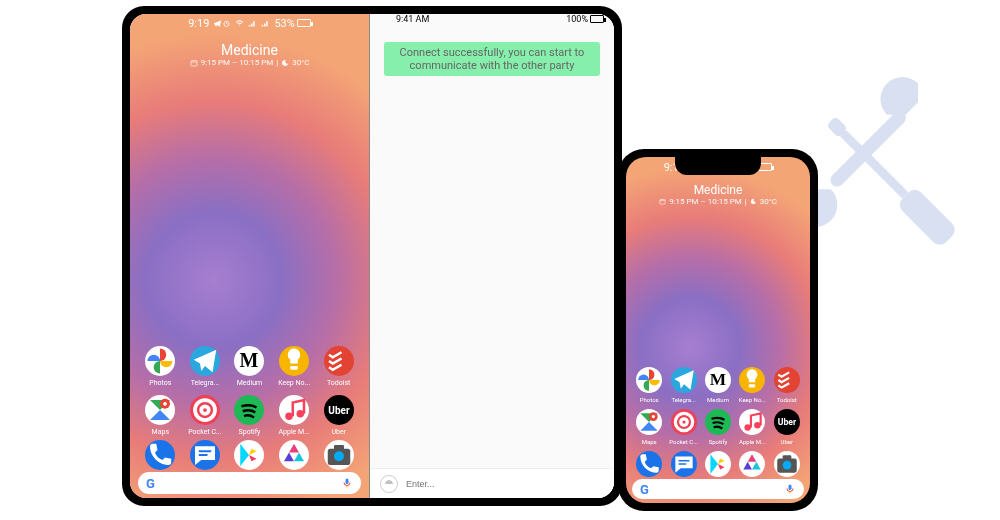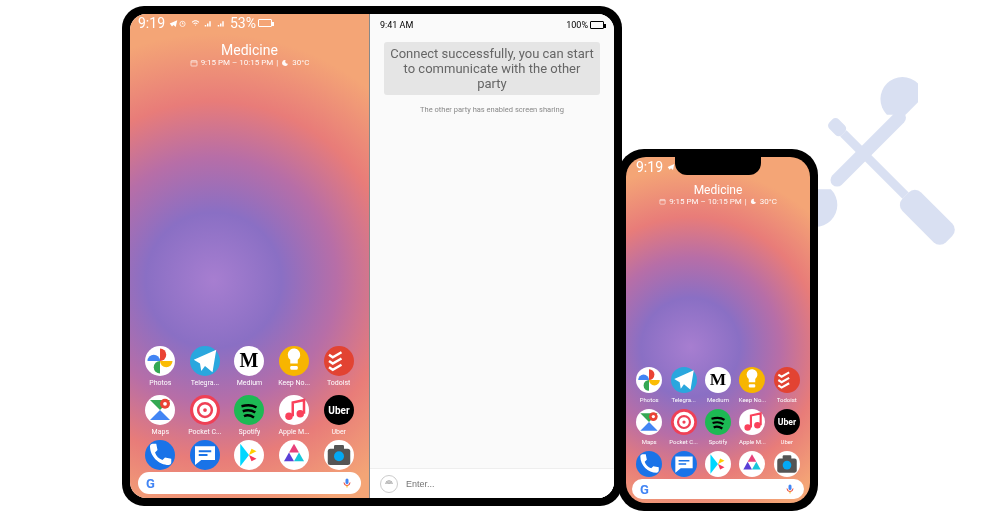--- a/index.html
+++ b/index.html
@@ -37,22 +37,22 @@
     display: flex; flex-direction: column;
   }
   
   .android {
     width: 100%; height: 100%;
     background: radial-gradient(circle at 35% 55%, #a77ed0 0%, #8a6fc4 22%, #b76ea7 40%, #e87c79 58%, #f4a576 80%);
     position: relative;
     display: flex; flex-direction: column;
   }
   .status-bar {
-    height: 18px; display: flex; justify-content: flex-start;
-    align-items: center; padding: 0 8px; color: #fff; font-size: 14px;
+    height: 18px; display: flex; justify-content: center;
+    align-items: center; padding: 0 8px; color: #fff; font-size: 11px;
   }
   .status-left, .status-right { display: flex; align-items: center; gap: 4px; }
   .status-right svg { width: 9px; height: 9px; }
   .header-widget { text-align: center; color: #fff; margin-top: 10px; }
   .header-widget .title { font-size: 14px; font-weight: 400; }
   .header-widget .sub { font-size: 8px; opacity: .95; display:flex; justify-content:center; align-items:center; gap:3px; }
   .grid {
     position: absolute; bottom: 62px; left: 0; right: 0;
     display: grid; grid-template-columns: repeat(5, 1fr);
     gap: 8px 0; padding: 0 8px;
@@ -71,28 +71,28 @@
     position: absolute; bottom: 4px; left: 8px; right: 8px;
     height: 22px; background: #fff; border-radius: 14px;
     display: flex; align-items: center; padding: 0 8px;
     justify-content: space-between;
   }
   .g-logo { font-weight: bold; font-size: 13px; }
   .g-logo .b{color:#4285F4}
   .mic { width:12px; height:12px; }
   
   .chat-status {
-    height: 22px; display:flex; justify-content:space-between; align-items:center;
-    padding: 0 10px; font-size: 9px; color:#000;
+    height: 22px; display:flex; justify-content:space-between; align-items:flex-start;
+    padding: 0 10px; font-size: 9px; color:#000;margin-left:16px;
   }
   .chat-head { text-align:center; padding: 4px 0; font-size: 11px; color:#222; position:relative;}
   .cut-icon { position:absolute; right:10px; top:3px; width:14px; height:14px;}
   .banner {
-    margin: 6px 14px; background:#e5e5e5; border-radius:3px;
-    font-size: 13px; color:#666; text-align:center; padding: 4px 6px;
+    margin: 6px 14px; background:#86efac; border-radius:3px;
+    font-size: 11px; color:#666; text-align:center; padding: 4px 6px;
   }
   .info-line { text-align:center; font-size:7.5px; color:#888; margin-top:4px;}
   .msg { display:flex; align-items:center; gap:6px; margin: 14px 0 26px 14px;}
   .msg .bubble-ico { width:16px; height:16px; color:#999;}
   .msg .bubble { width:48px; height:20px; background:#fff; border:1px solid #e8e8e8; border-radius:3px;}
   .msg .ts { font-size:7px; color:#999;}
   .chat-input {
     position:absolute; bottom:0; left:0; right:0; height:30px;
     border-top:1px solid #eee; display:flex; align-items:center; padding:0 10px; gap:8px;
     background:#fff;
@@ -363,21 +363,20 @@
 
     <div class="tablet-right">
       <div class="chat-status">
         <span>9:41 AM</span>
         <span class="batt">
           <span>100%</span>
           <span class="battbox full" style="color:#000;"><span class="battfill"></span></span>
         </span>
       </div>
       <div class="banner">Connect successfully, you can start to communicate with the other party</div>
-      <div class="info-line">The other party has enabled screen sharing</div>
 
       <div id="msgs">
         </div>
 
       <div class="chat-input">
         <span class="speak">
           <svg width="10" height="10" viewBox="0 0 24 24" fill="none" stroke="#999" stroke-width="2">
               <path d="M4 12a8 8 0 0 1 16 0M7 12a5 5 0 0 1 10 0M10 12a2 2 0 0 1 4 0"></path>
             </svg>
         </span>

